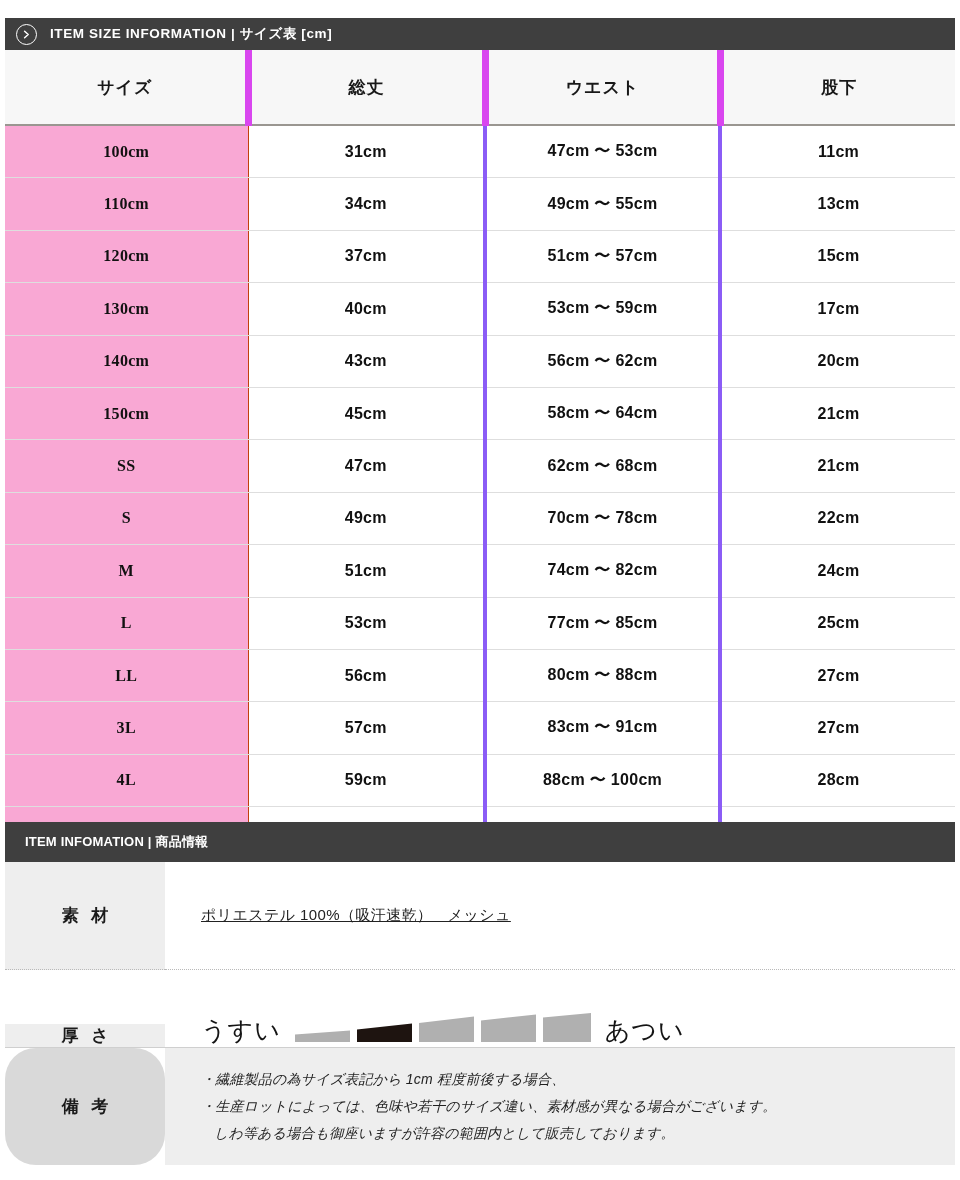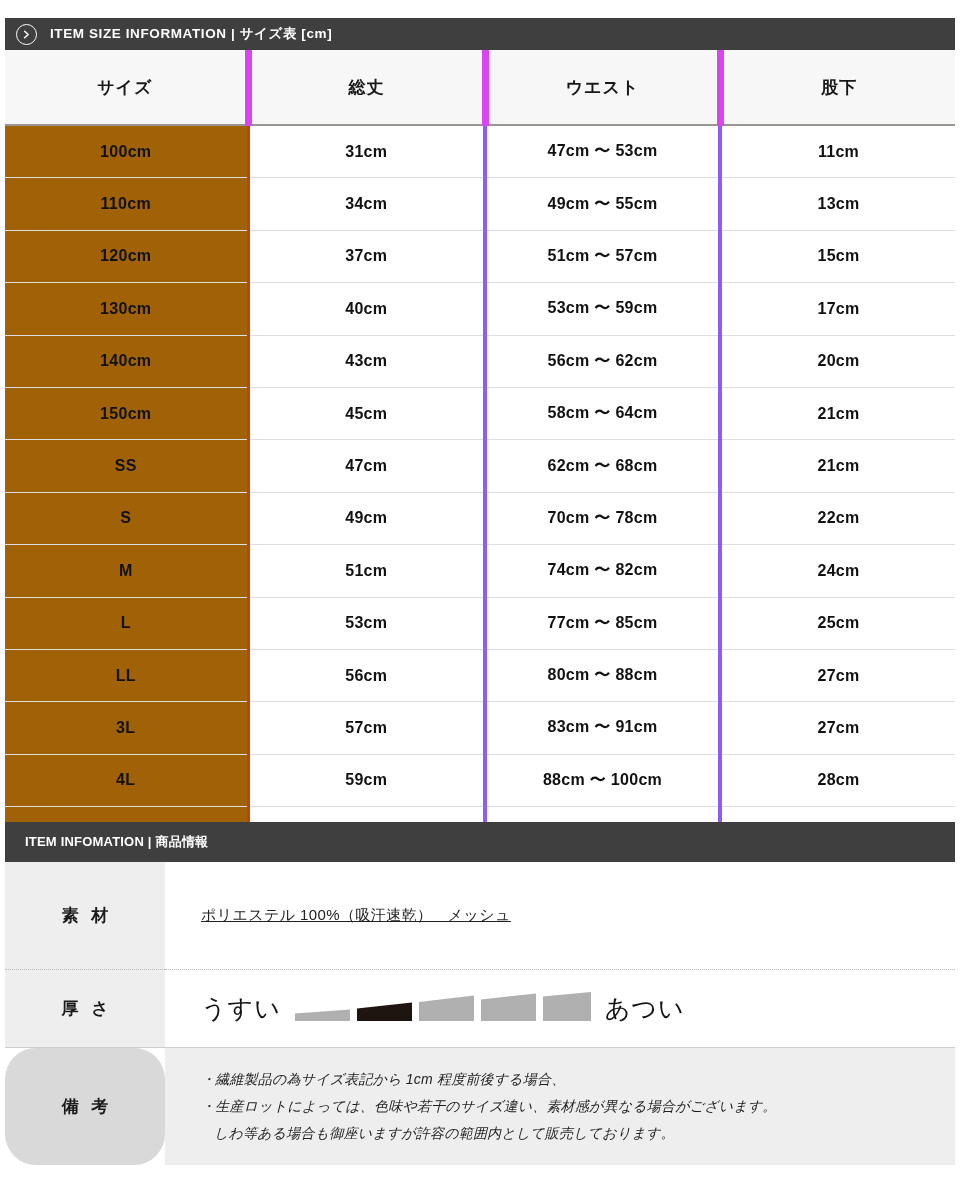--- a/index.html
+++ b/index.html
@@ -99,22 +99,23 @@
     font-weight: bold;
     color: #111111;
     text-align: center;
     vertical-align: middle;
     background: #ffffff;
     border-right: 4px solid #8b5cf6;
     border-bottom: 1px solid #dedede;
     letter-spacing: 0.3px;
   }
   .size-table td:first-child {
-    background: #a16207;
-    border-right: 3px solid #c2410c;
+    background: #f9a8d4;
+    border-right: 1px solid #c2410c;
+    font-family: Liberation Serif, serif;
   }
   .size-table td:last-child { border-right: none; }
   .size-table tr:last-child td { border-bottom: none; }
 
   
   .info-block {
     position: absolute;
     left: 5px;
     top: 862px;
     width: 950px;
@@ -153,21 +154,21 @@
     background: #ffffff;
     border-bottom: 1px dotted #b9b9b9;
     font-size: 15px;
     color: #222222;
     letter-spacing: 0.4px;
     text-decoration: underline;
   }
   .row-material .info-label { border-bottom: 1px dotted #b9b9b9; }
 
   
-  .row-thickness { height: 78px; }
+  .row-thickness { height: 78px; align-items: flex-end; }
   .row-thickness .info-label { background: #eeeeee; }
   .row-thickness .info-content {
     background: #ffffff;
     border-bottom: 1px solid #cfcfcf;
     padding-left: 36px;
   }
   .row-thickness .info-label { border-bottom: 1px solid #cfcfcf; }
 
   .thick-word {
     font-size: 25px;

